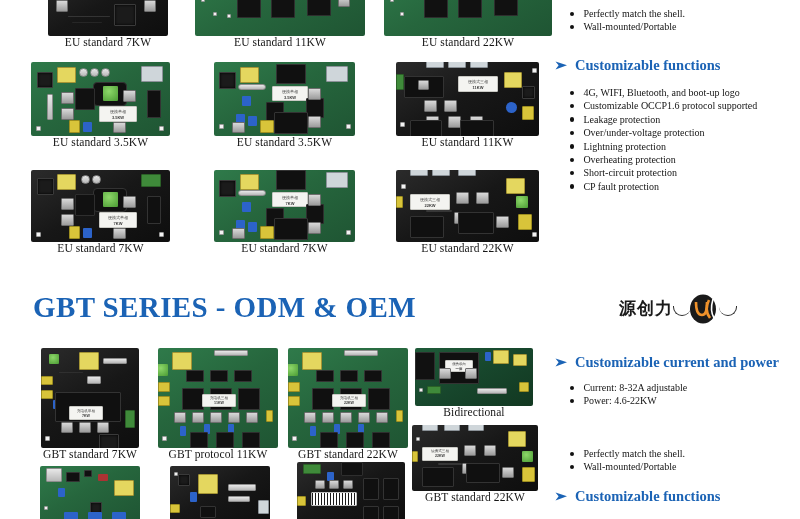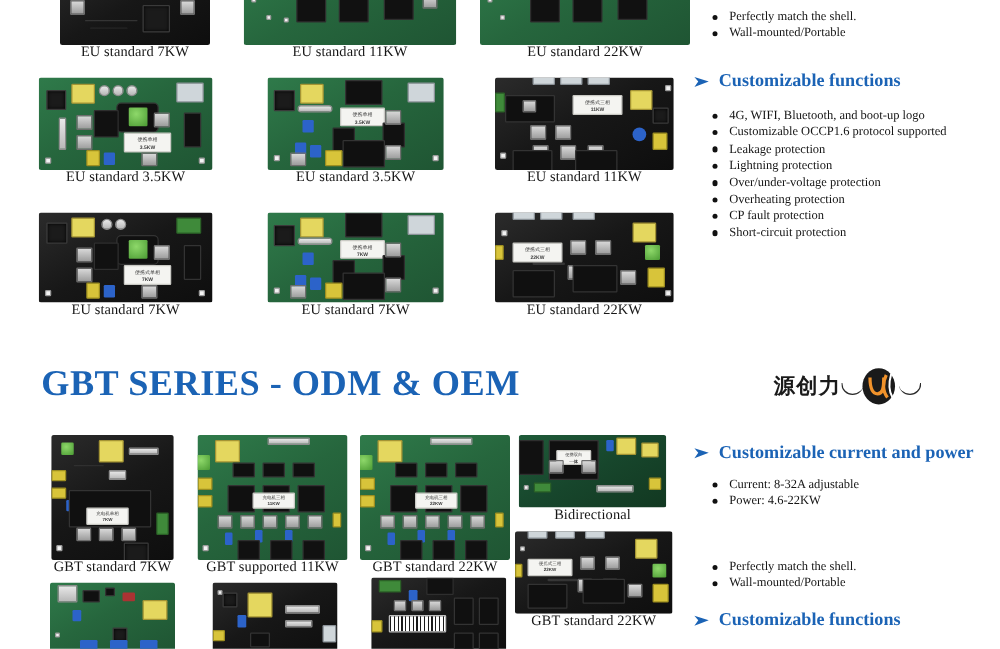--- a/index.html
+++ b/index.html
@@ -346,21 +346,21 @@
           <div class="sp bluecap" style="left:22px;top:78px;width:6px;height:10px;"></div>
           <div class="sp bluecap" style="left:46px;top:76px;width:6px;height:10px;"></div>
           <div class="sp bluecap" style="left:70px;top:76px;width:6px;height:10px;"></div>
           <div class="sp cap-cyl" style="left:32px;top:84px;width:18px;height:16px;"></div>
           <div class="sp cap-cyl" style="left:58px;top:84px;width:18px;height:16px;"></div>
           <div class="sp cap-cyl" style="left:84px;top:84px;width:18px;height:16px;"></div>
           <div class="sp yellowcap" style="left:108px;top:62px;width:7px;height:12px;"></div>
           <div class="sp hole" style="left:4px;top:88px;width:5px;height:5px;"></div>
         </div>
       </div>
-      <div class="caption">GBT supported 11KW</div>
+      <div class="caption">GBT protocol 11KW</div>
     </div>
 
     <div class="cell" style="left:278px; top:348px; width:140px;">
       <div class="thumb" style="width:120px; height:100px;">
         <div class="pcb green">
           <div class="sp green-dot" style="left:-2px;top:16px;width:12px;height:12px;"></div>
           <div class="sp transf" style="left:14px;top:4px;width:20px;height:18px;"></div>
           <div class="sp silver" style="left:56px;top:2px;width:34px;height:6px;"></div>
           <div class="sp yellowcap" style="left:0px;top:34px;width:12px;height:10px;"></div>
           <div class="sp yellowcap" style="left:0px;top:48px;width:12px;height:10px;"></div>
@@ -538,37 +538,37 @@
       <div class="bullet">
         <span class="dot"></span>
         <span class="btxt">Customizable OCCP1.6 protocol supported</span>
       </div>
       <div class="bullet">
         <span class="dot"></span>
         <span class="btxt">Leakage protection</span>
       </div>
       <div class="bullet">
         <span class="dot"></span>
+        <span class="btxt">Over/under-voltage protection</span>
+      </div>
+      <div class="bullet">
+        <span class="dot"></span>
         <span class="btxt">Lightning protection</span>
       </div>
       <div class="bullet">
         <span class="dot"></span>
-        <span class="btxt">Over/under-voltage protection</span>
-      </div>
-      <div class="bullet">
-        <span class="dot"></span>
         <span class="btxt">Overheating protection</span>
       </div>
       <div class="bullet">
         <span class="dot"></span>
+        <span class="btxt">Short-circuit protection</span>
+      </div>
+      <div class="bullet">
+        <span class="dot"></span>
         <span class="btxt">CP fault protection</span>
-      </div>
-      <div class="bullet">
-        <span class="dot"></span>
-        <span class="btxt">Short-circuit protection</span>
       </div>
     </div>
 
     <div class="feat-head" style="top:354px; left:3px;">
       <span class="arrow">
         <svg width="13" height="11" viewBox="0 0 13 11">
             <path d="M0.5 1.5 L12 5.2 L0.5 9.5 L3.6 5.2 Z" fill="#1b63b5"></path>
           </svg>
       </span>
       <span>Customizable current and power</span>

